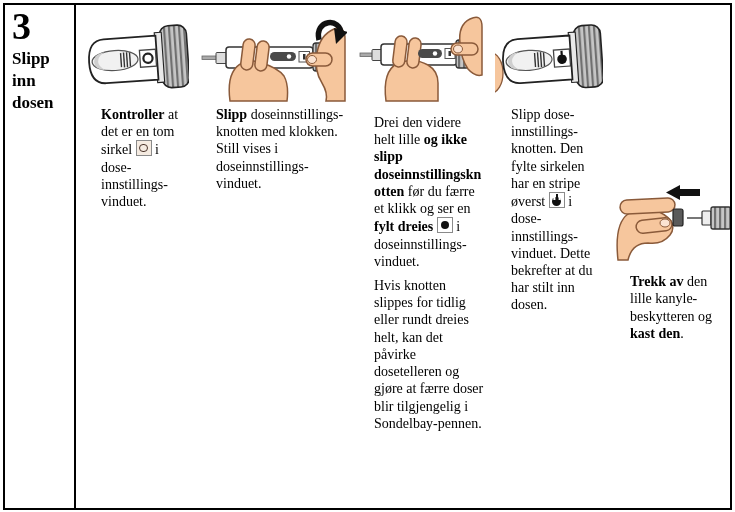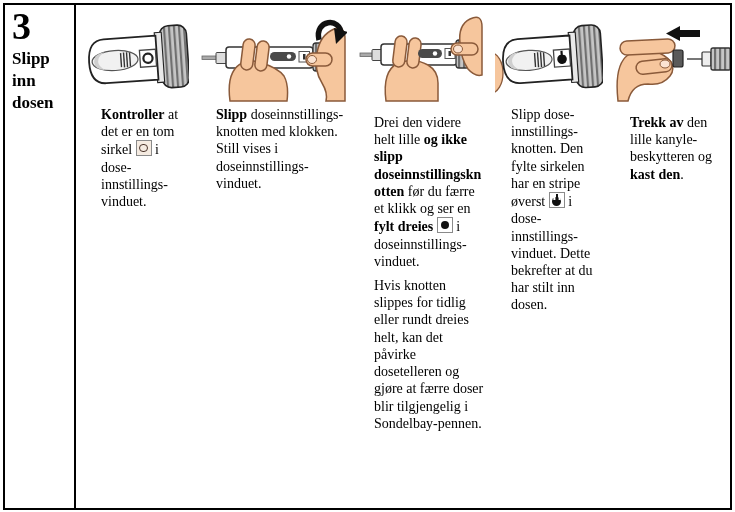--- a/index.html
+++ b/index.html
@@ -29,21 +29,21 @@
     flex:1;display:flex;
     padding:8px 2px 0 9px;
     gap:11px;
     overflow:hidden;
   }
   .col{display:flex;flex-direction:column;}
   .col-1{width:104px;min-width:104px;}
   .col-2{width:147px;min-width:147px;}
   .col-3{width:126px;min-width:126px;}
   .col-4{width:108px;min-width:108px;}
-  .col-5{width:118px;min-width:118px;}
+  .col-5{width:118px;min-width:118px;justify-content:center;}
   .illus{height:90px;margin-bottom:3px;}
   .col-3 .illus{margin-bottom:11px;}
   .col-5 .illus{margin-bottom:11px;}
   .illus svg{display:block;}
   .para{margin:0 0 7px 16px;font-size:14px;line-height:1.23;overflow-wrap:anywhere;}
   .b{font-weight:bold;}
   
   .inline-icon{
     display:inline-block;width:14px;height:14px;
     border:1px solid #8a8a8a;background:#fff;

